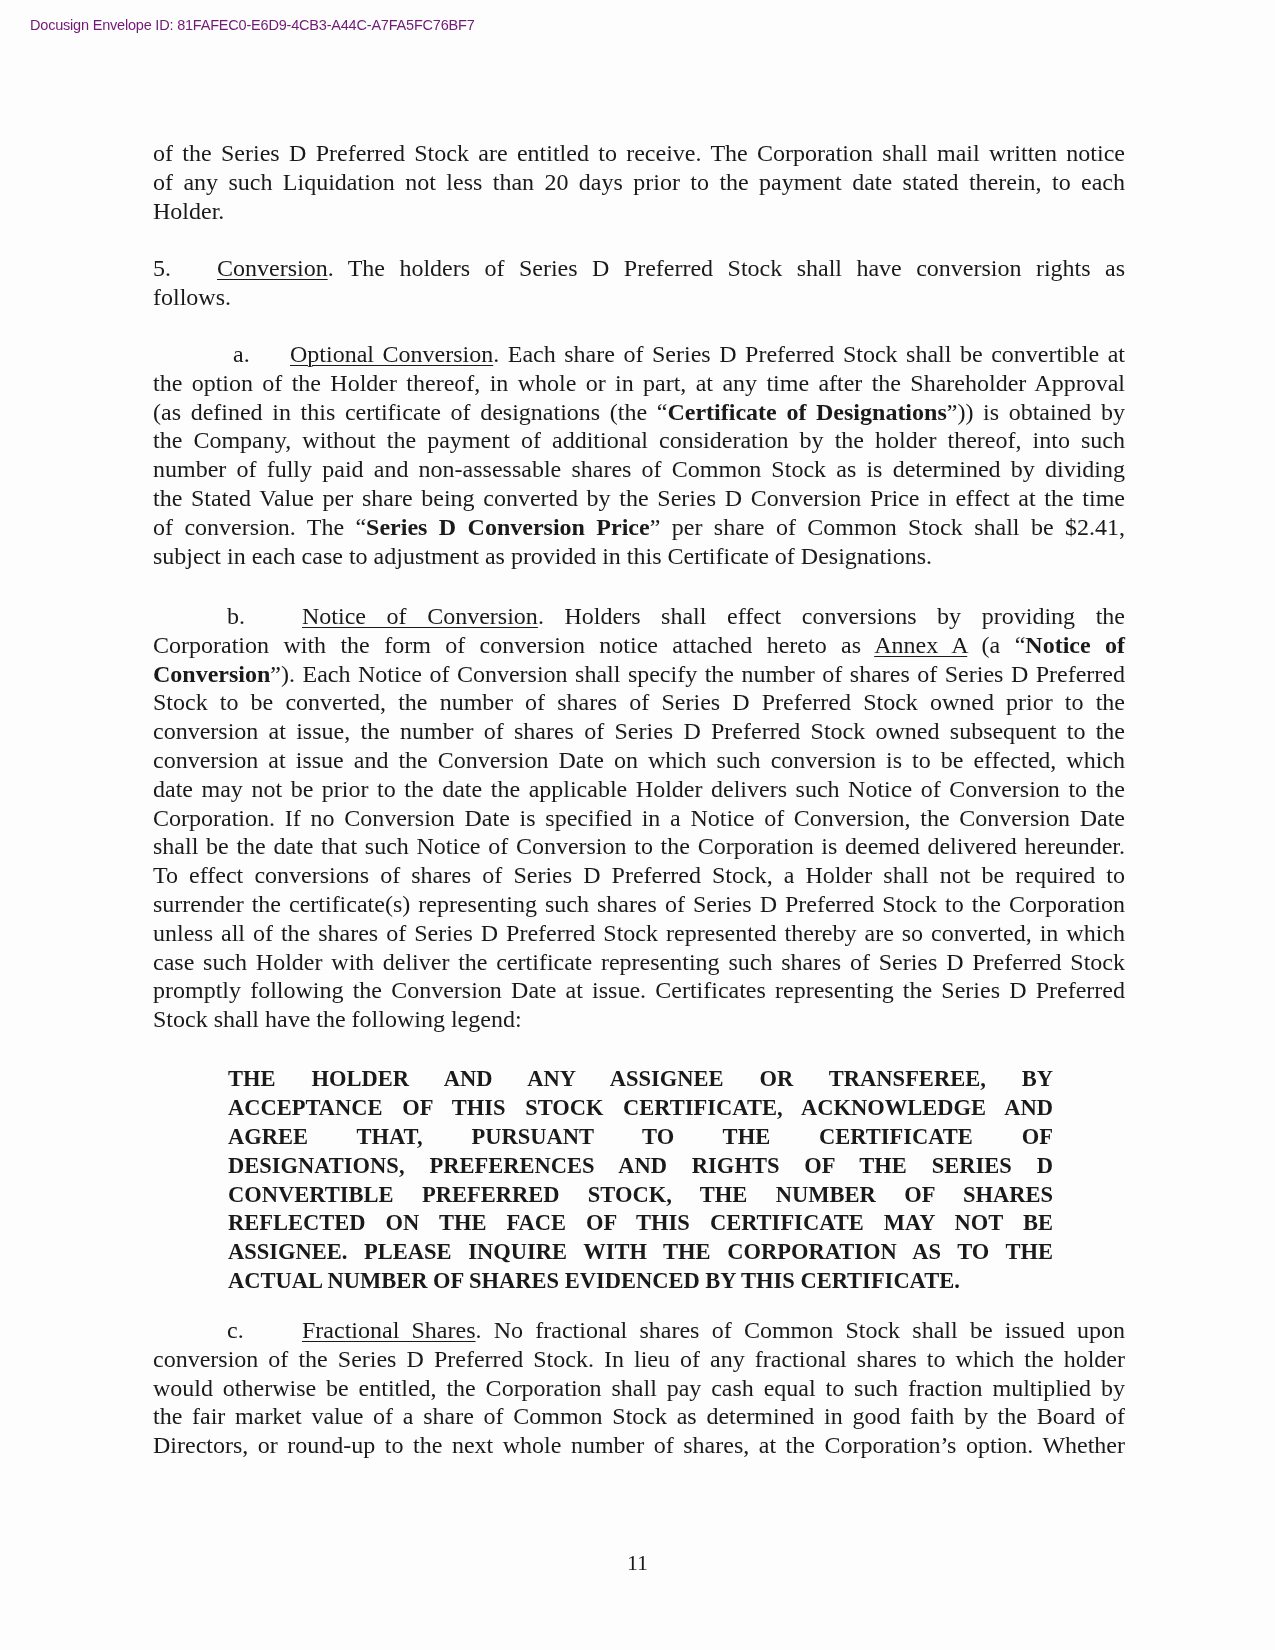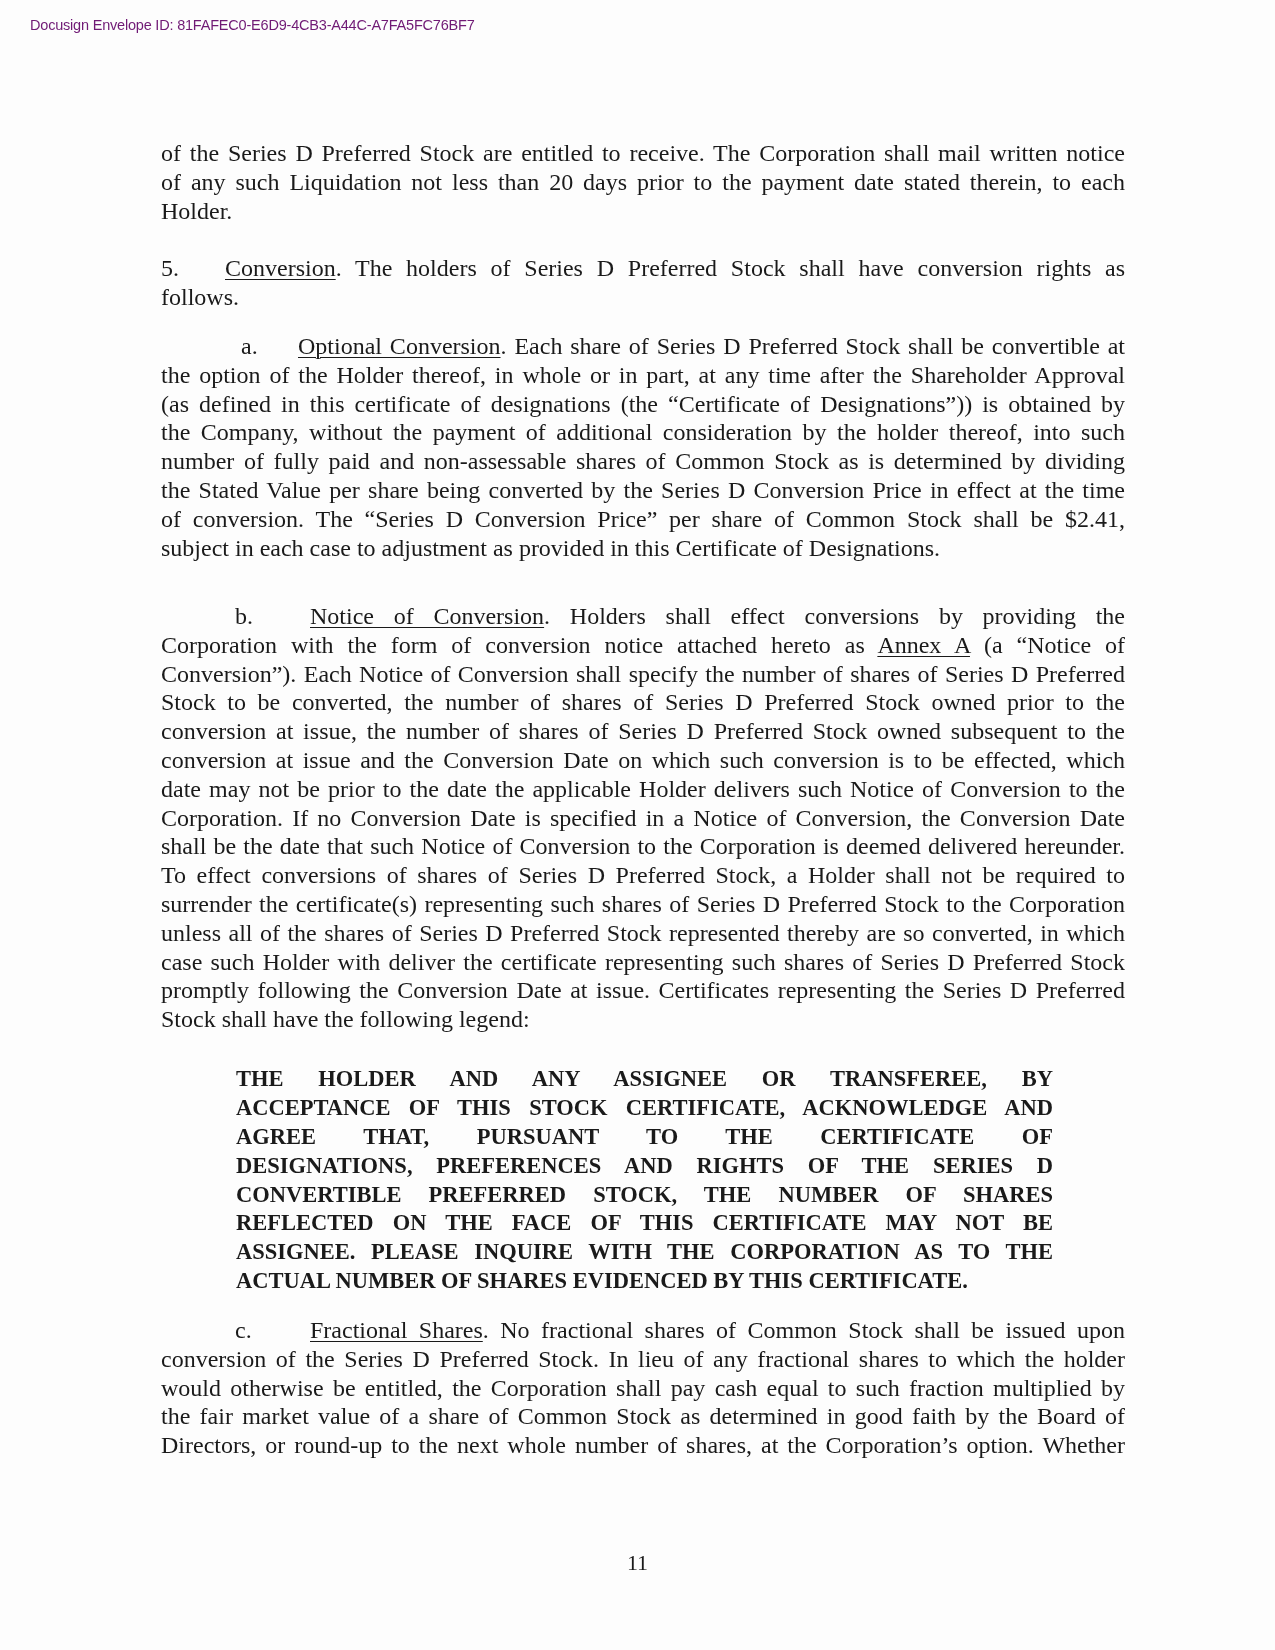--- a/index.html
+++ b/index.html
@@ -6,24 +6,24 @@
   body { width: 1275px; height: 1650px; position: relative; overflow: hidden; color: #1a1a1a; }
   .envelope {
     position: absolute; left: 30px; top: 17px;
     font-family: "Liberation Sans", sans-serif; font-size: 14.5px; color: #701a75;
     letter-spacing: -0.2px;
   }
   .body-text {
     position: absolute; left: 153px; width: 972px;
     font-family: "Liberation Serif", serif; font-size: 24px; line-height: 28.8px;
   }
-  .ln { display: block; height: 28.8px; white-space: nowrap; margin-left: 8px; }
+  .ln { display: block; height: 28.8px; white-space: nowrap; }
   .ln.j { text-align: justify; text-align-last: justify; }
   .u { text-decoration: underline; text-decoration-thickness: 1px; text-underline-offset: 3px; }
-  b { font-weight: normal; }
+  b { font-weight: bold; }
   .lbl { display: inline-block; }
   .legend {
     position: absolute; left: 228px; width: 825px; top: 1065px;
     font-family: "Liberation Serif", serif; font-weight: bold; font-size: 22.5px; line-height: 28.9px;
   }
   .legend .ln { height: 28.9px; }
   .page-number {
     position: absolute; top: 1550px; left: 0; width: 1275px; text-align: center;
     font-family: "Liberation Serif", serif; font-size: 22px;
   }
@@ -37,21 +37,21 @@
   <span class="ln j">of the Series D Preferred Stock are entitled to receive. The Corporation shall mail written notice</span>
   <span class="ln j">of any such Liquidation not less than 20 days prior to the payment date stated therein, to each</span>
   <span class="ln">Holder.</span>
 </div>
 
 <div class="body-text" style="top:254px;">
   <span class="ln j"><span class="lbl" style="width:64px;">5.</span><span class="u">Conversion</span><span>. The holders of Series D Preferred Stock shall have conversion rights as</span></span>
   <span class="ln">follows.</span>
 </div>
 
-<div class="body-text" style="top:332px;">
+<div class="body-text" style="top:340px;">
   <span class="ln j"><span class="lbl" style="width:57px;margin-left:80px;">a.</span><span class="u">Optional Conversion</span><span>. Each share of Series D Preferred Stock shall be convertible at</span></span>
   <span class="ln j">the option of the Holder thereof, in whole or in part, at any time after the Shareholder Approval</span>
   <span class="ln j"><span>(as defined in this certificate of designations (the “</span><b>Certificate of Designations</b><span>”)) is obtained by</span></span>
   <span class="ln j">the Company, without the payment of additional consideration by the holder thereof, into such</span>
   <span class="ln j">number of fully paid and non-assessable shares of Common Stock as is determined by dividing</span>
   <span class="ln j">the Stated Value per share being converted by the Series D Conversion Price in effect at the time</span>
   <span class="ln j"><span>of conversion.  The “</span><b>Series D Conversion Price</b><span>” per share of Common Stock shall be $2.41,</span></span>
   <span class="ln">subject in each case to adjustment as provided in this Certificate of Designations.</span>
 </div>
 

